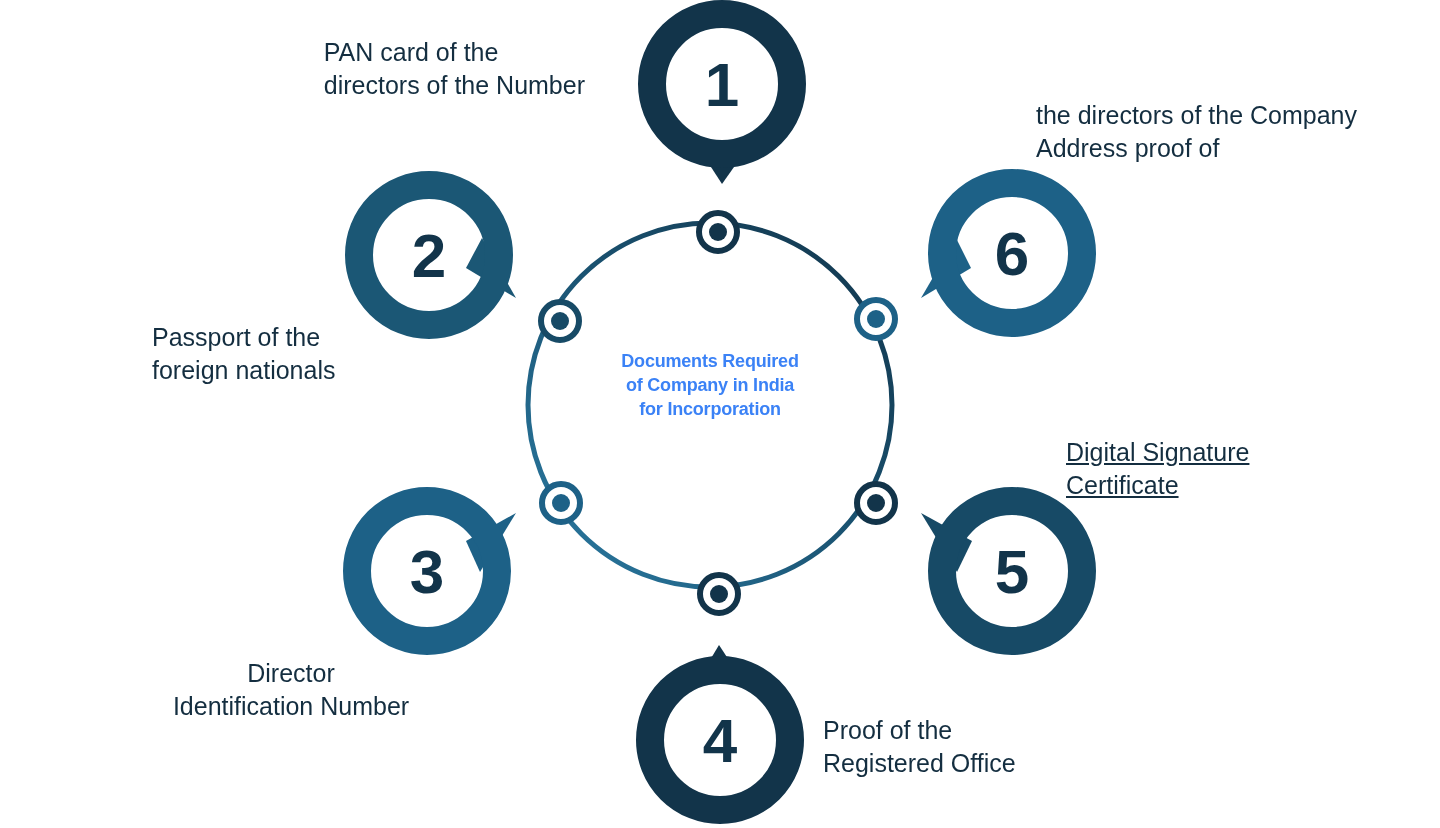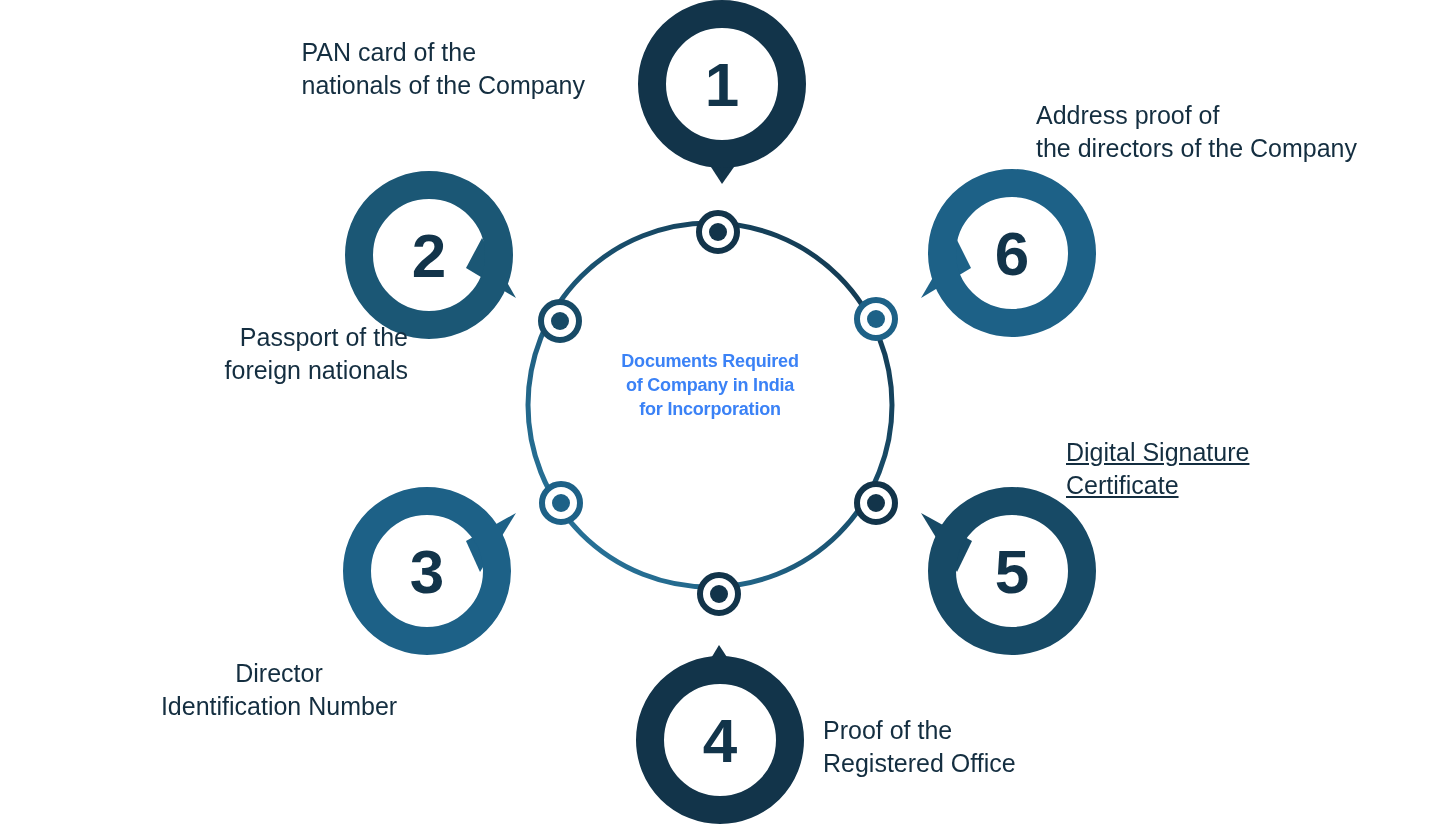--- a/index.html
+++ b/index.html
@@ -54,22 +54,22 @@
   
   .label {
     position: absolute;
     font-size: 25px;
     line-height: 1.33;
     color: #142e40;
     white-space: nowrap;
   }
 
   #label-1 { right: 855px; top: 36px;  }
-  #label-2 { left: 168px;  top: 321px; text-align: right; width: 240px; }
-  #label-3 { left: 119px;  top: 657px; text-align: center; width: 320px; }
+  #label-2 { left: 152px;  top: 321px; text-align: left; width: 240px; }
+  #label-3 { left: 131px;  top: 657px; text-align: center; width: 320px; }
   #label-4 { left: 823px;  top: 714px; text-align: left; }
   #label-5 { left: 1066px; top: 436px; text-align: left; text-decoration: underline; }
   #label-6 { left: 1036px; top: 99px;  text-align: left; }
 </style>
 </head>
 <body>
 
 <div id="infographic">
 
   <svg id="diagram-svg" viewBox="0 0 1440 828">
@@ -147,21 +147,21 @@
 
   <div class="badge-num" style="left:662px; top:54px;">1</div>
   <div class="badge-num" style="left:369px; top:225px;">2</div>
   <div class="badge-num" style="left:367px; top:541px;">3</div>
   <div class="badge-num" style="left:660px; top:710px;">4</div>
   <div class="badge-num" style="left:952px; top:541px;">5</div>
   <div class="badge-num" style="left:952px; top:223px;">6</div>
 
   <div class="label" id="label-1">
     <div>PAN card of the</div>
-    <div>nationals of the Company</div>
+    <div>directors of the Number</div>
   </div>
 
   <div class="label" id="label-2">
     <div>Passport of the</div>
     <div>foreign nationals</div>
   </div>
 
   <div class="label" id="label-3">
     <div>Director</div>
     <div>Identification Number</div>
@@ -171,17 +171,17 @@
     <div>Proof of the</div>
     <div>Registered Office</div>
   </div>
 
   <div class="label" id="label-5">
     <div>Digital Signature</div>
     <div>Certificate</div>
   </div>
 
   <div class="label" id="label-6">
+    <div>the directors of the Company</div>
     <div>Address proof of</div>
-    <div>the directors of the Company</div>
   </div>
 
 </div>
 
 </body></html>

